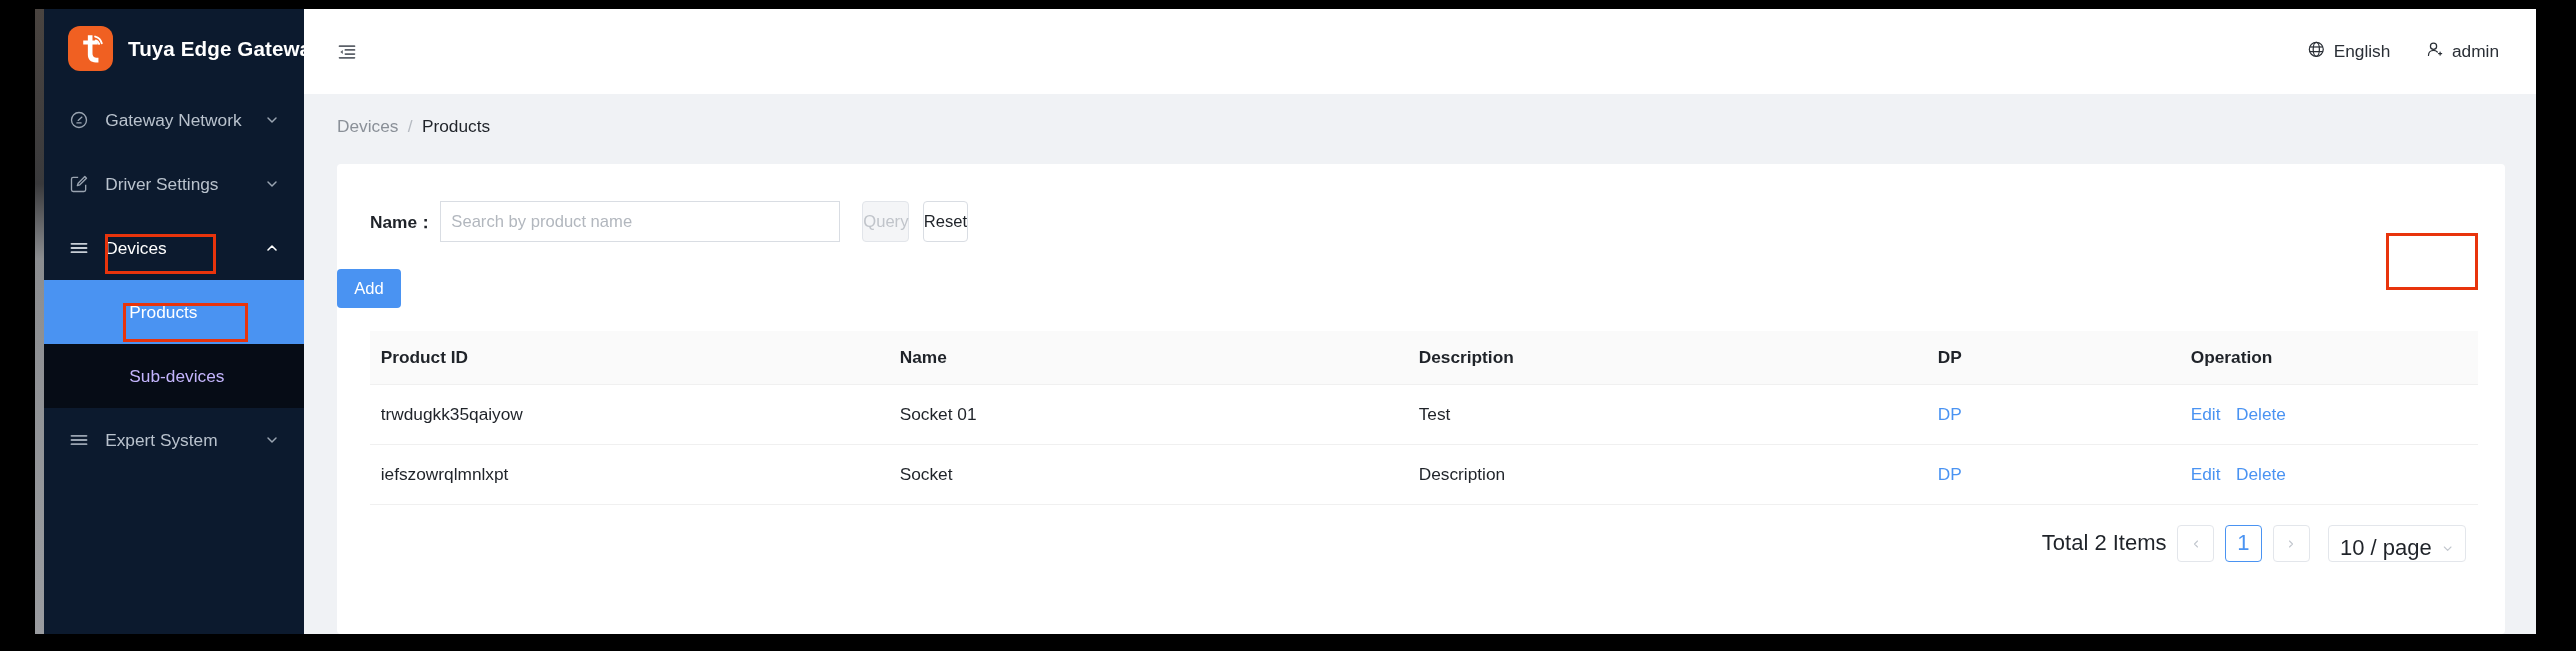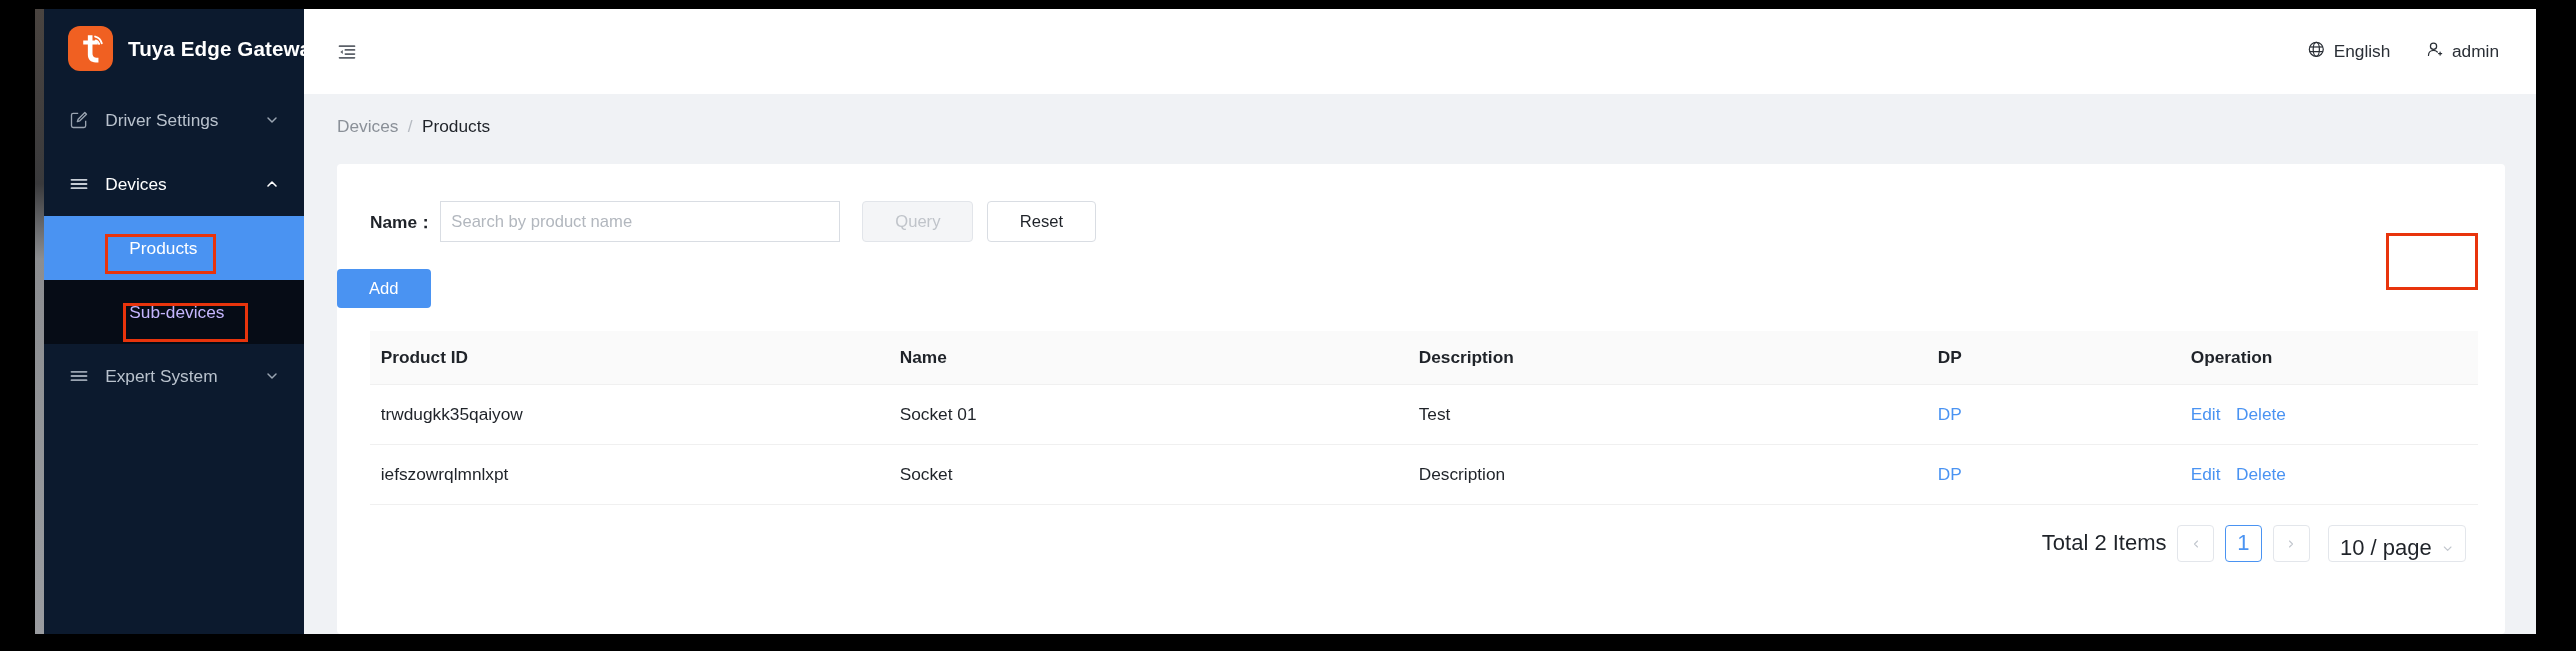--- a/index.html
+++ b/index.html
@@ -194,21 +194,21 @@
     padding: 0 10.7px;
     box-sizing: border-box;
     font-family: "Liberation Sans", sans-serif;
     outline: none;
   }
   #name-input::placeholder { color: #b2b7be; }
   .btn {
     height: 41px;
     border-radius: 4px;
     font-size: 16.6px;
-    padding: 0 32px;
+    padding: 0 0;
     box-sizing: border-box;
     display: flex; align-items: center; justify-content: center;
     cursor: pointer;
     white-space: nowrap;
     font-family: "Liberation Sans", sans-serif;
   }
   #query-btn {
     margin-left: 22.6px;
     background: #f4f5f7;
     border: 0.7px solid #e2e5ea;
@@ -309,20 +309,35 @@
         <div id="logo-mark">
           <svg width="45" height="45" viewBox="0 0 68 68">
             <path d="M30 14 h7 v8 h8 v6 h-8 v13 c0 5 3 7 7 7 h2 v7 h-4 c-8 0 -12 -5 -12 -12 V28 h-7 v-6 h7 z" fill="#ffffff"></path>
             <path d="M41 16 a14 14 0 0 1 10 10" stroke="#ffffff" stroke-width="3" fill="none" stroke-linecap="round"></path>
             <path d="M42 22 a8 8 0 0 1 5 5" stroke="#ffffff" stroke-width="3" fill="none" stroke-linecap="round"></path>
           </svg>
         </div>
         <div id="logo-text">Tuya Edge Gateway</div>
       </div>
 
+      <div class="menu-item">
+        <span class="mi-icon">
+          <svg width="20" height="20" viewBox="0 0 24 24" fill="none" stroke="#9aa4b1" stroke-width="1.6">
+            <circle cx="12" cy="12" r="9"></circle>
+            <path d="M15.5 8.5 L11 12.5" stroke-linecap="round"></path>
+            <path d="M9.5 15.5 h5" stroke-linecap="round"></path>
+          </svg>
+        </span>
+        <span class="mi-label">Gateway Network</span>
+        <span class="mi-arrow">
+          <svg width="16" height="16" viewBox="0 0 24 24" fill="none" stroke="#9aa4b1" stroke-width="2.2" stroke-linecap="round" stroke-linejoin="round">
+              <polyline points="6 9 12 15 18 9"></polyline>
+            </svg>
+        </span>
+      </div>
 
       <div class="menu-item">
         <span class="mi-icon">
           <svg width="20" height="20" viewBox="0 0 24 24" fill="none" stroke="#9aa4b1" stroke-width="1.6">
             <path d="M20 13 v6 a2 2 0 0 1 -2 2 H5 a2 2 0 0 1 -2 -2 V6 a2 2 0 0 1 2 -2 h6"></path>
             <path d="M19 3 l2 2 -8 8 -3 1 1 -3 z" stroke-linejoin="round"></path>
           </svg>
         </span>
         <span class="mi-label">Driver Settings</span>
         <span class="mi-arrow">

